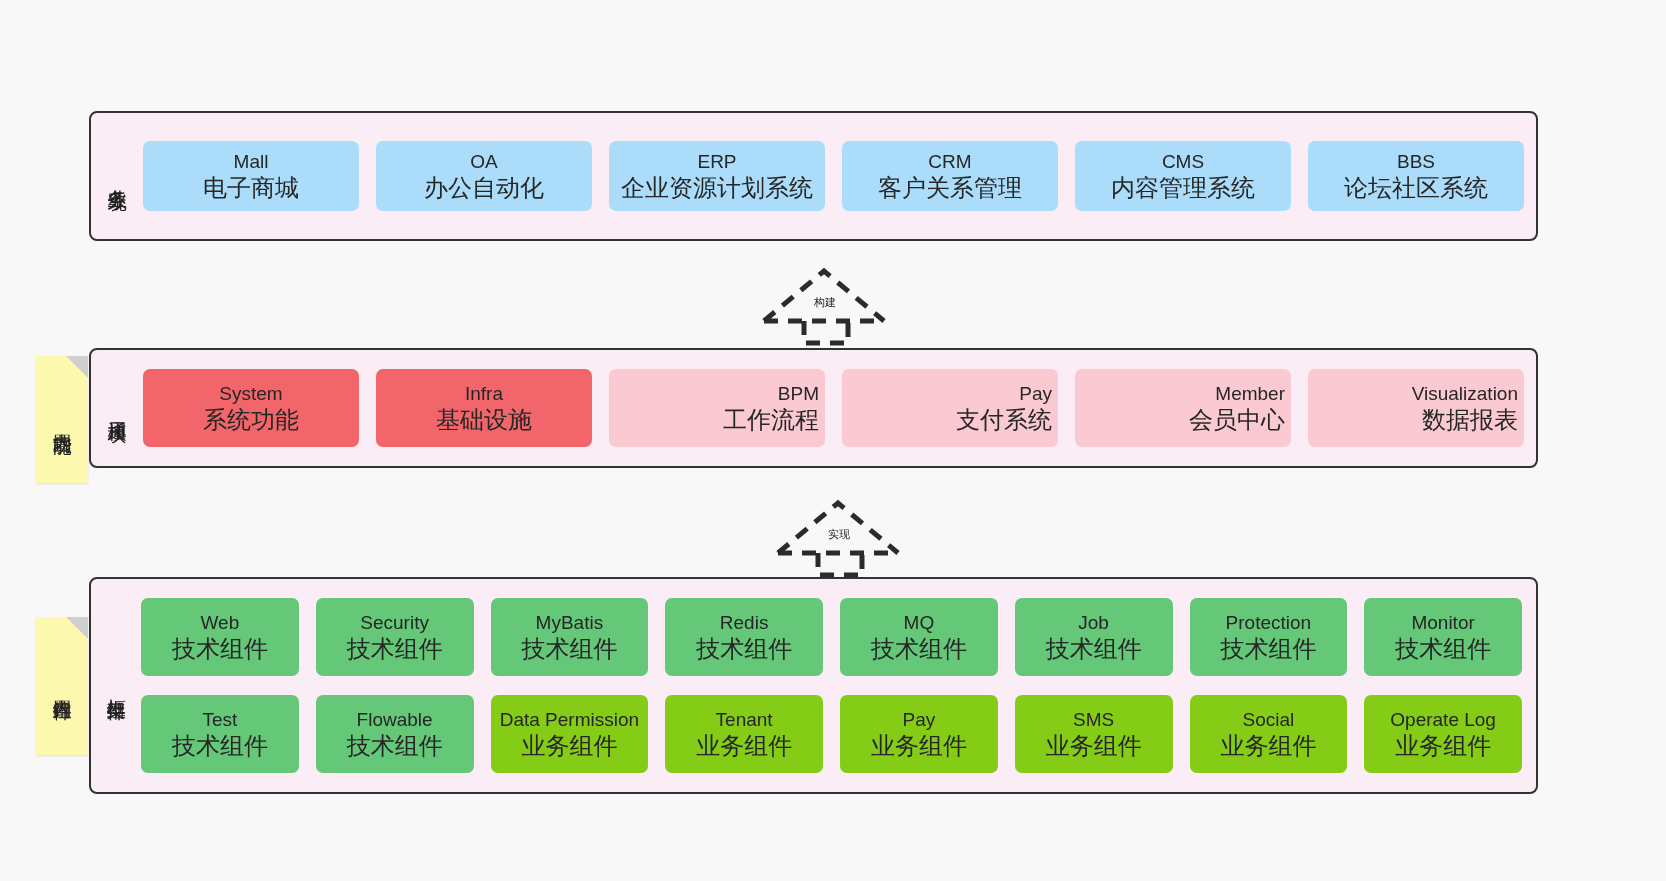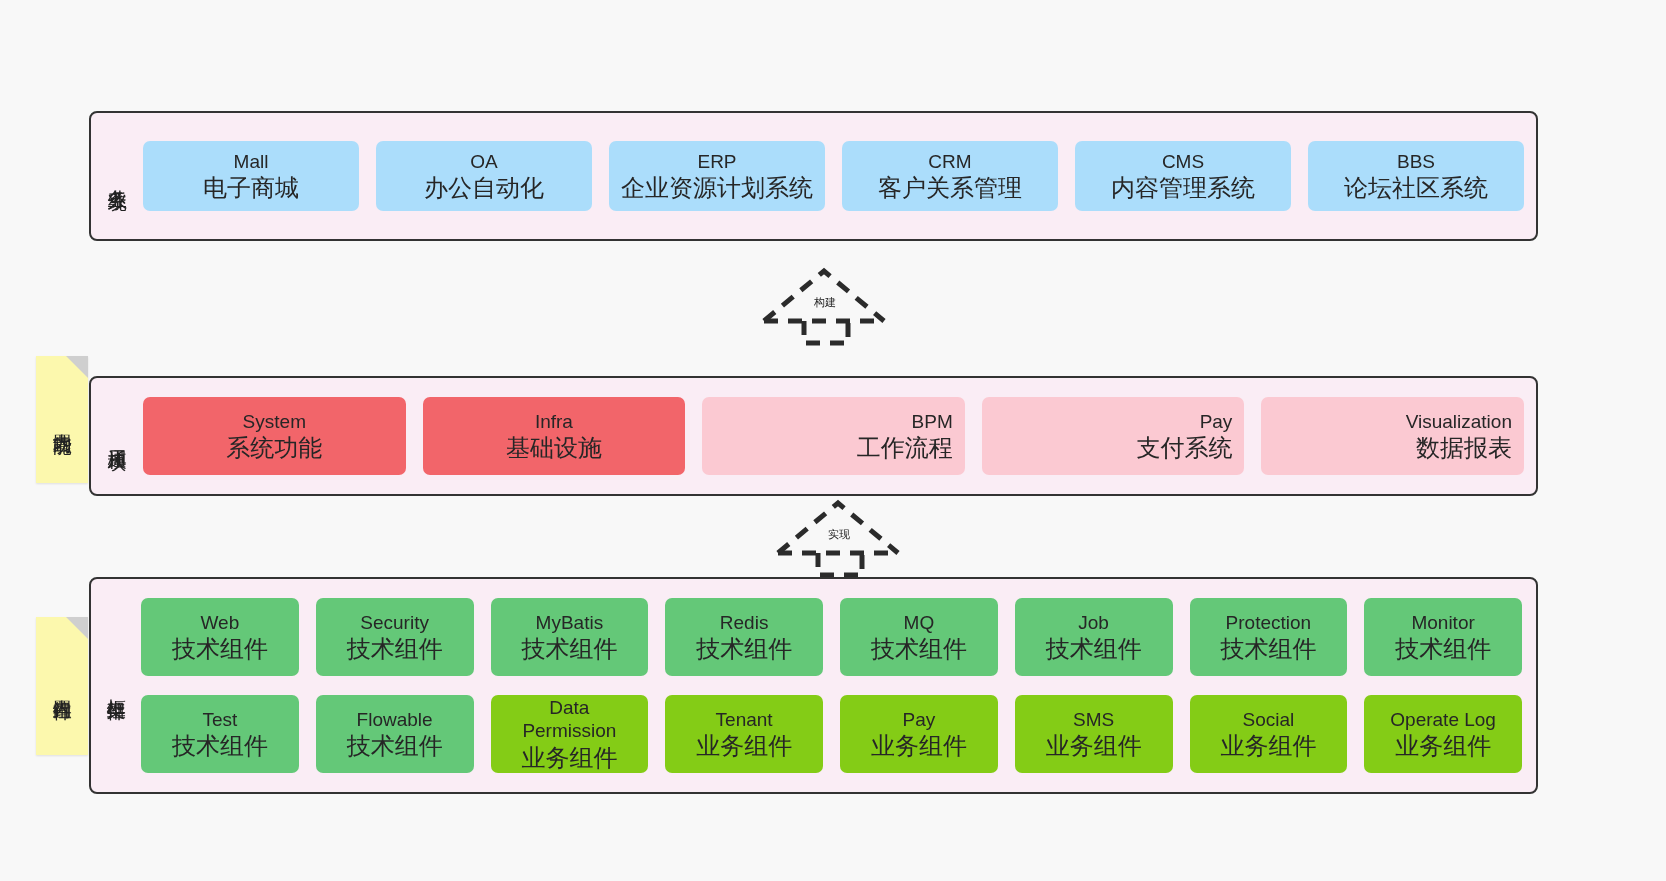--- a/index.html
+++ b/index.html
@@ -49,35 +49,35 @@
   .cell {
     flex: 1 1 0;
     border-radius: 7px;
     display: flex;
     flex-direction: column;
     align-items: center;
     justify-content: center;
     text-align: center;
     color: #262626;
     line-height: 1.22;
-    padding: 4px 12px;
+    padding: 4px 6px;
   }
   .cell .en { font-size: 19px; }
   .cell .cn { font-size: 24px; }
 
   
   .c-blue        { background: #abddfb; }
   .c-red         { background: #f2656a; }
   .c-pink        { background: #fbc9d2; align-items: flex-end; }
   .c-green       { background: #64c878; }
   .c-lightgreen  { background: #84cc16; }
 
   
   #layer-business { left: 89px;  top: 111px; width: 1449px; height: 130px; }
-  #layer-common   { left: 89px;  top: 348px; width: 1449px; height: 120px; margin-top: 28px; }
+  #layer-common   { left: 89px;  top: 348px; width: 1449px; height: 120px; }
   #layer-frame    { left: 89px;  top: 577px; width: 1449px; height: 217px; }
 
   #layer-business .row .cell { height: 70px; }
   #layer-common   .row .cell { height: 78px; }
   #layer-frame    .row .cell { height: 78px; }
   #layer-frame .layer-body { gap: 19px; padding-right: 14px; }
   #layer-frame .layer-title { width: 50px; flex: 0 0 50px; }
 
   
   .note {
@@ -180,20 +180,24 @@
         </div>
         <div class="cell c-pink">
           <span class="en">BPM</span>
           <span class="cn">工作流程</span>
         </div>
         <div class="cell c-pink">
           <span class="en">Pay</span>
           <span class="cn">支付系统</span>
         </div>
         <div class="cell c-pink">
+          <span class="en">Member</span>
+          <span class="cn">会员中心</span>
+        </div>
+        <div class="cell c-pink">
           <span class="en">Visualization</span>
           <span class="cn">数据报表</span>
         </div>
       </div>
     </div>
   </div>
 
   <div class="arrow" id="arrow-impl">
     <svg width="160" height="92" viewBox="0 0 160 92">
       <path d="M 12 68 L 72 18 L 132 68" fill="none" stroke="#2b2b2b" stroke-width="5" stroke-dasharray="14,10" stroke-linecap="butt"></path>

